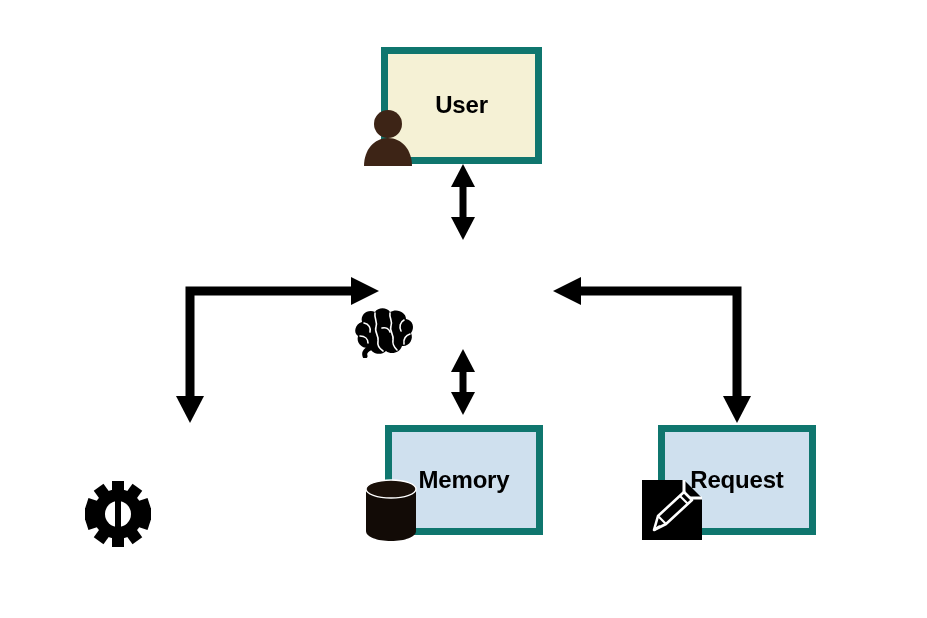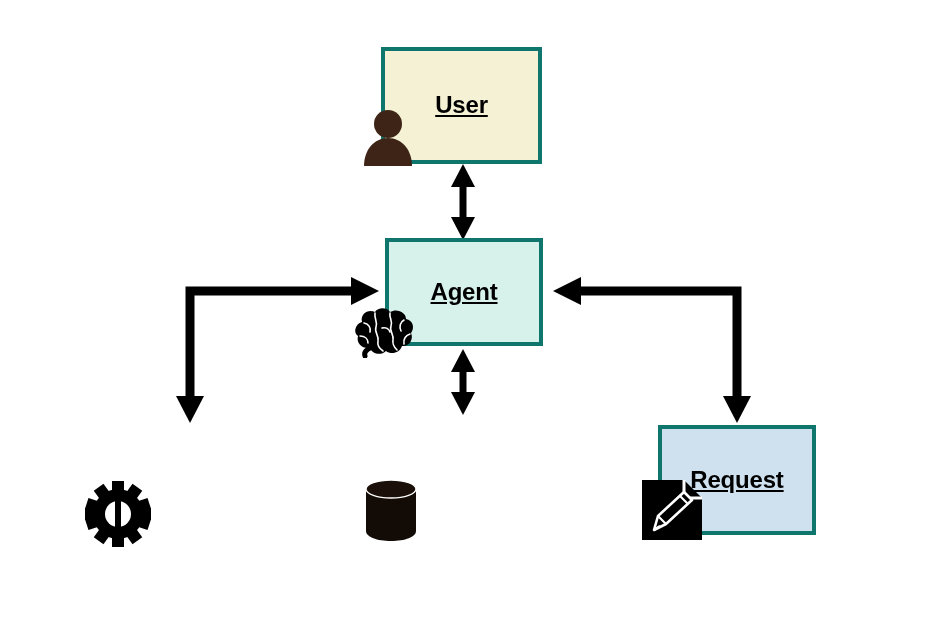--- a/index.html
+++ b/index.html
@@ -13,27 +13,26 @@
   #canvas {
     position: relative;
     width: 927px;
     height: 618px;
     background: #ffffff;
     overflow: hidden;
   }
   .node {
     position: absolute;
     box-sizing: border-box;
-    border: 4px solid #0f766e;
+    border: 7px solid #0f766e;
     display: flex;
     align-items: center;
     justify-content: center;
     text-align: center;
     z-index: 3;
-    text-decoration: underline;
   }
   .node-label {
     font-size: 24px;
     font-weight: bold;
     color: #000000;
     line-height: 1.18;
     letter-spacing: -0.2px;
     user-select: none;
   }
   .svg-layer {
@@ -90,23 +89,20 @@
     <div class="node-label">
       <span>User</span><br>
     </div>
   </div>
 
   <svg class="icon-layer" style="left:360px; top:108px; width:56px; height:58px;" viewBox="0 0 56 58" xmlns="http://www.w3.org/2000/svg">
     <circle cx="28" cy="16" r="14" fill="#3d2416"></circle>
     <path d="M28 30 C42 30 52 42 52 58 L4 58 C4 42 14 30 28 30 Z" fill="#3d2416"></path>
   </svg>
 
-  <div class="node" style="left:385px; top:238px; width:158px; height:108px; background:#d7f2ea;">
-    <div class="node-label">Agent</div>
-  </div>
 
   <svg class="icon-layer" style="left:352px; top:306px; width:66px; height:52px;" viewBox="0 0 66 52" xmlns="http://www.w3.org/2000/svg">
     <path d="M10 16 C8 8 16 3 23 6 C26 1 35 1 38 6 C45 2 54 6 54 13
              C61 14 63 22 59 27 C62 33 57 41 50 40 C48 47 39 49 34 45
              C29 50 20 48 18 42 C10 43 4 37 6 30 C1 27 3 18 10 16 Z" fill="#000000"></path>
     <g stroke="#ffffff" stroke-width="1.6" fill="none" stroke-linecap="round">
       <path d="M23 7 C22 13 26 16 24 21 C22 26 27 29 26 35 C25 40 28 43 31 45"></path>
       <path d="M38 7 C37 12 41 15 39 20 C37 25 42 28 41 34 C40 39 43 42 45 44"></path>
       <path d="M12 17 C17 18 19 22 18 26"></path>
       <path d="M52 14 C48 16 47 21 49 25"></path>
@@ -134,20 +130,23 @@
         <rect x="27" y="0" width="12" height="12" transform="rotate(216 33 33)"></rect>
         <rect x="27" y="0" width="12" height="12" transform="rotate(252 33 33)"></rect>
         <rect x="27" y="0" width="12" height="12" transform="rotate(288 33 33)"></rect>
         <rect x="27" y="0" width="12" height="12" transform="rotate(324 33 33)"></rect>
       </g>
     </g>
     <circle cx="33" cy="33" r="13" fill="#ffffff"></circle>
     <rect x="30" y="18" width="6" height="30" fill="#000000"></rect>
   </svg>
 
+  <div class="node" style="left:385px; top:425px; width:158px; height:110px; background:#cfe0ee;">
+    <div class="node-label">Memory</div>
+  </div>
 
   <svg class="icon-layer" style="left:363px; top:478px; width:56px; height:64px;" viewBox="0 0 56 64" xmlns="http://www.w3.org/2000/svg">
     <path d="M3 11 L3 53 C3 59 14 63 28 63 C42 63 53 59 53 53 L53 11 Z" fill="#120b06"></path>
     <ellipse cx="28" cy="11" rx="25" ry="9" fill="#1a1009"></ellipse>
     <ellipse cx="28" cy="11" rx="25" ry="9" fill="none" stroke="#ffffff" stroke-width="1.4"></ellipse>
   </svg>
 
   <div class="node" style="left:658px; top:425px; width:158px; height:110px; background:#cfe0ee;">
     <div class="node-label">Request</div>
   </div>

